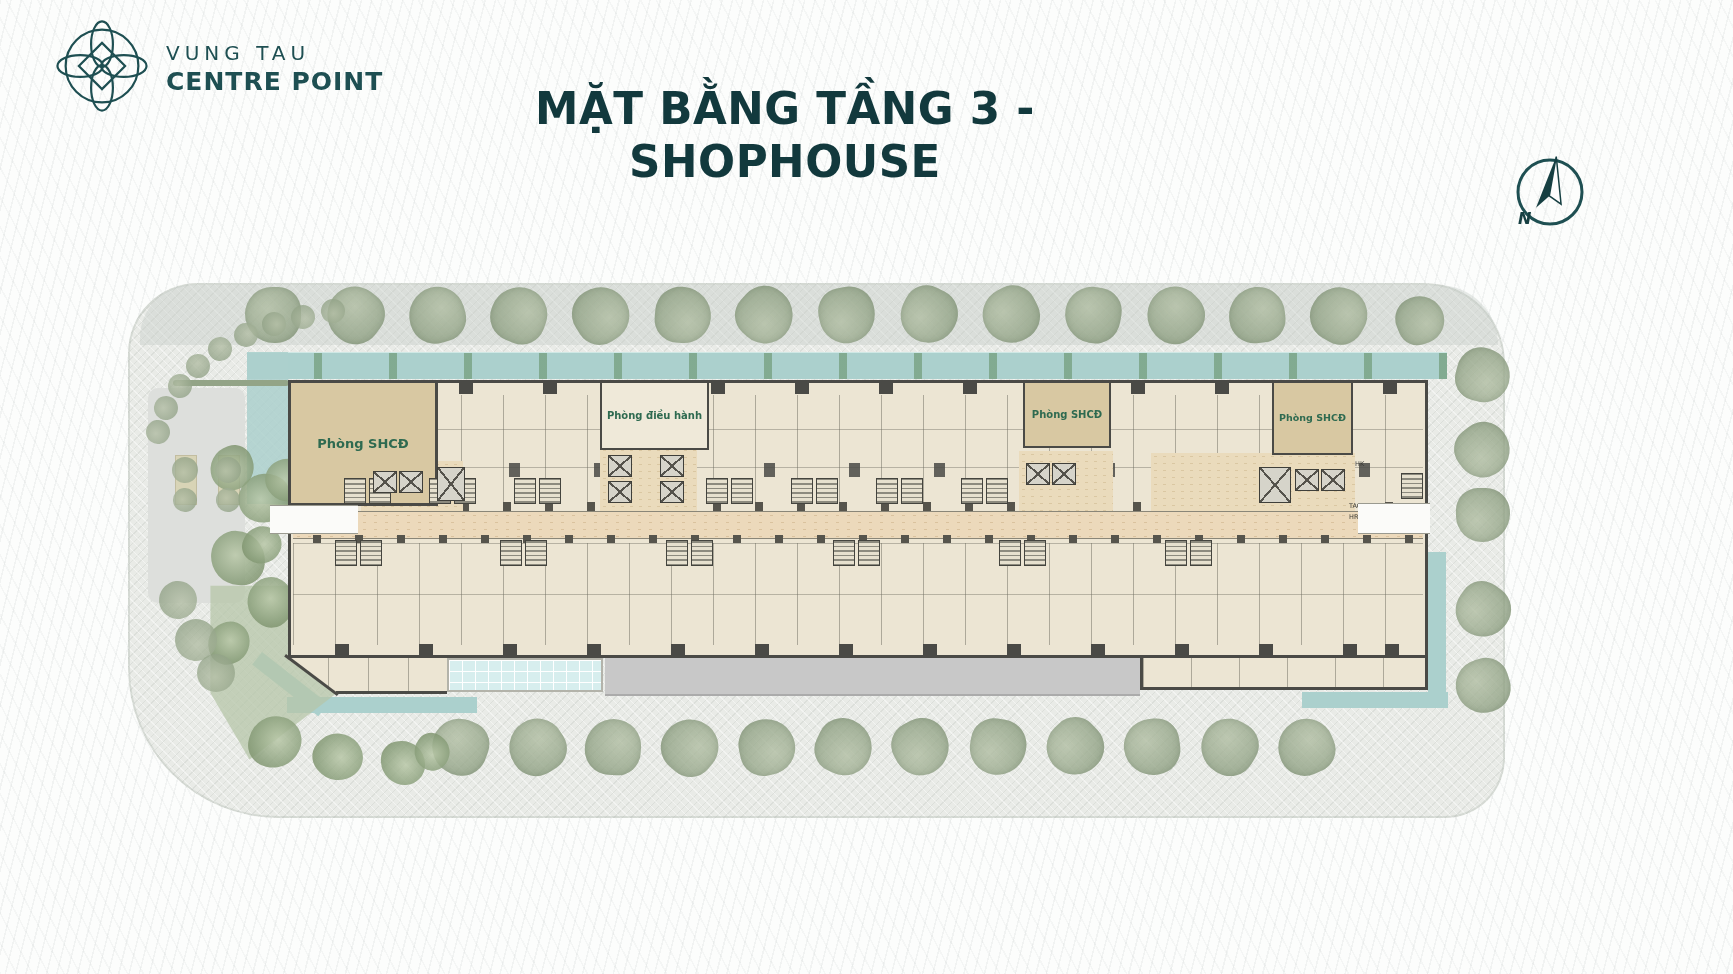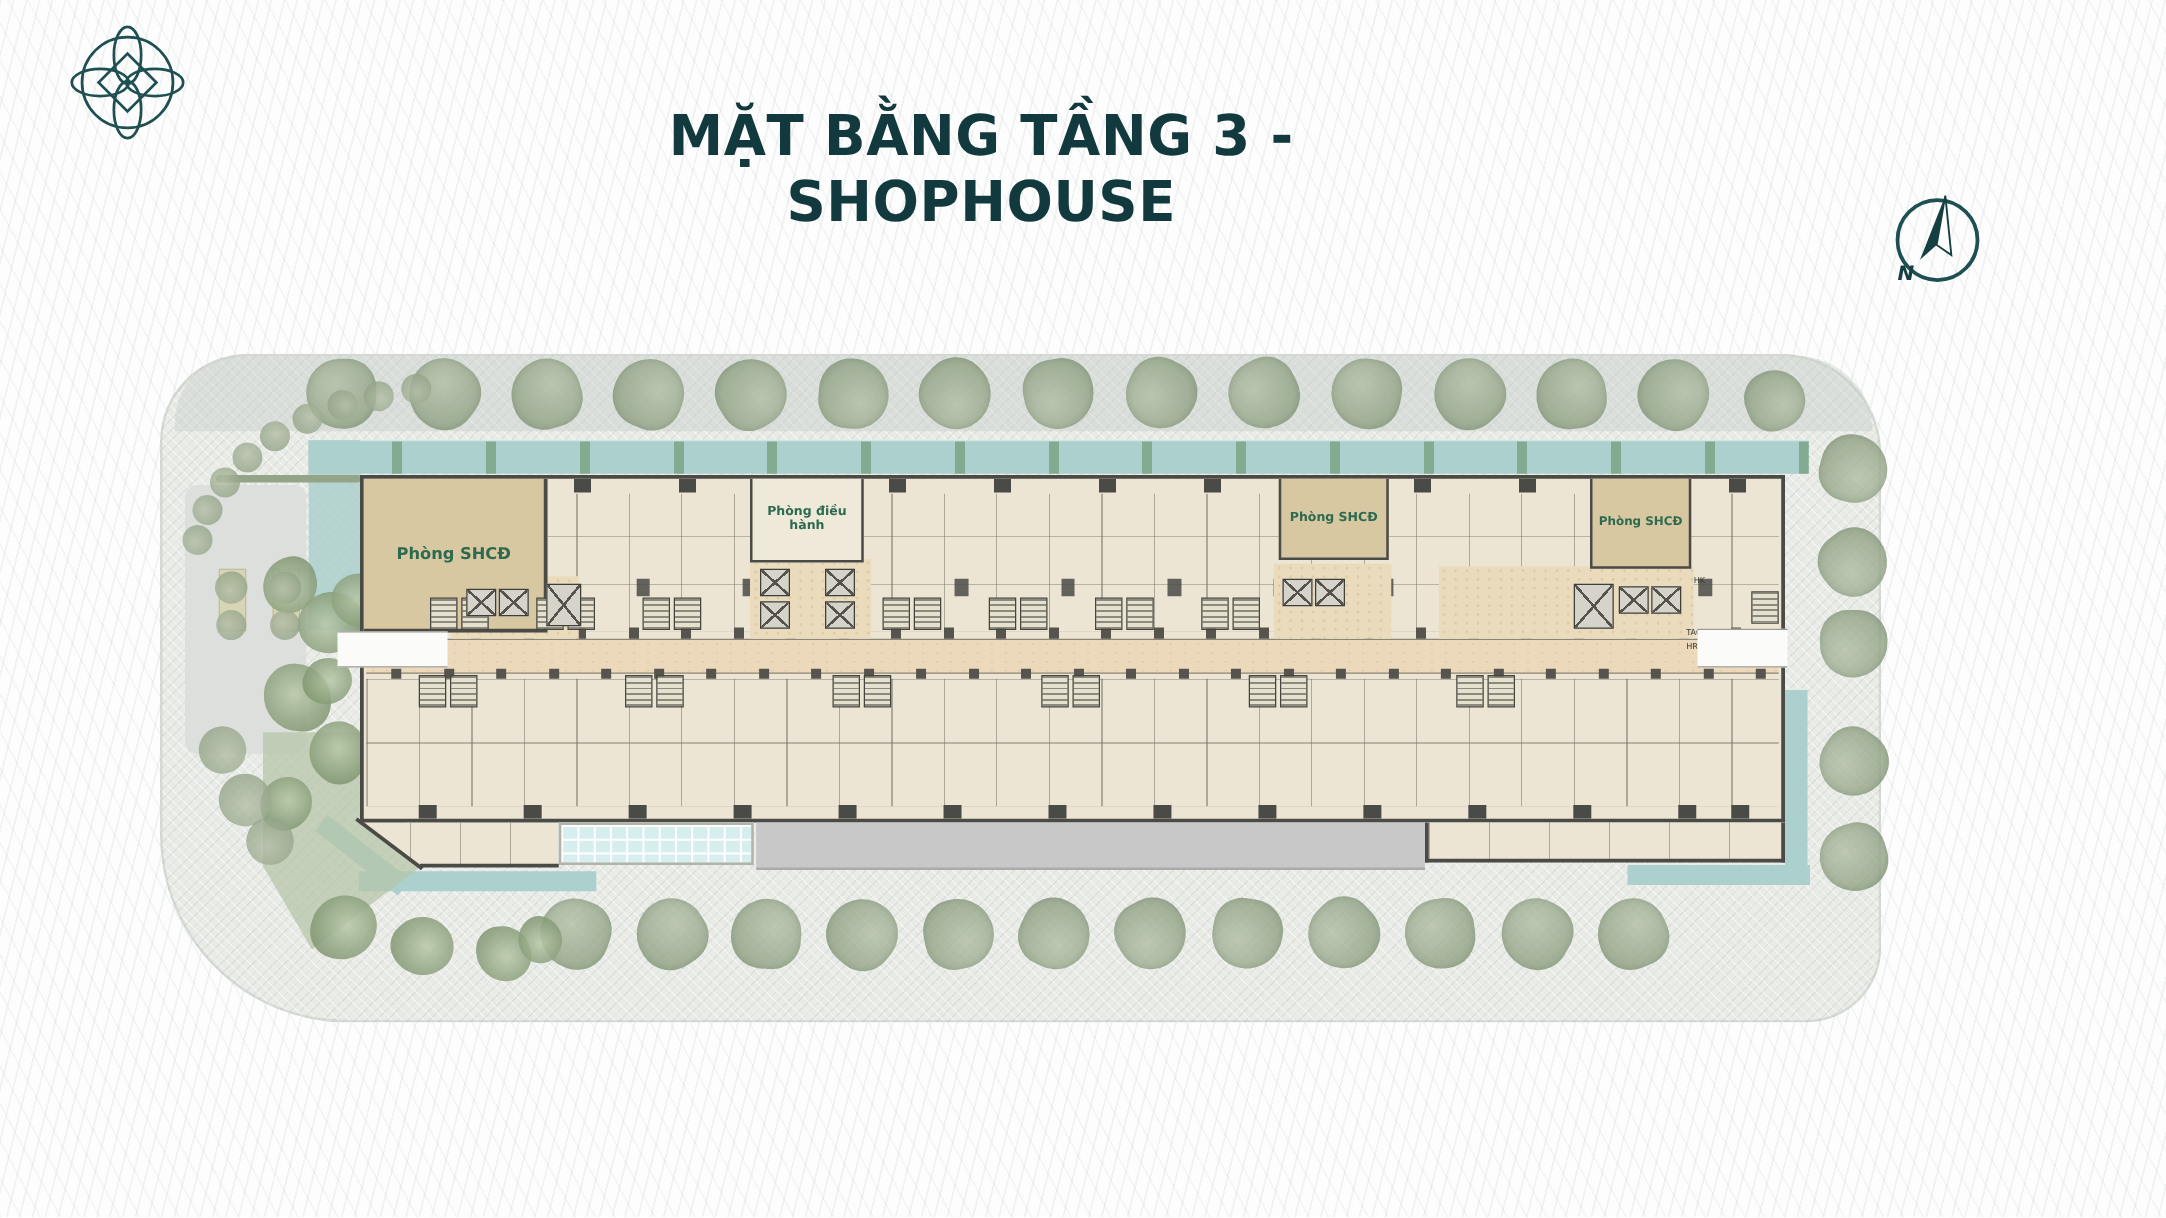--- a/index.html
+++ b/index.html
@@ -102,20 +102,24 @@
     <span>
       <svg width="100" height="104" viewBox="0 0 110 110" fill="none" stroke="#1e4f52" stroke-width="2.4">
         <circle cx="55" cy="55" r="40"></circle>
         <ellipse cx="55" cy="31" rx="12" ry="25"></ellipse>
         <ellipse cx="55" cy="79" rx="12" ry="25"></ellipse>
         <ellipse cx="31" cy="55" rx="25" ry="12"></ellipse>
         <ellipse cx="79" cy="55" rx="25" ry="12"></ellipse>
         <rect x="37" y="37" width="36" height="36" transform="rotate(45 55 55)"></rect>
       </svg>
     </span>
+    <span>
+      <div class="brand1">VUNG TAU</div>
+      <div class="brand2">CENTRE POINT</div>
+    </span>
   </div>
 
   <h1 class="title">MẶT BẰNG TẦNG 3 - SHOPHOUSE</h1>
 
   <div class="compass">
     <svg width="76" height="76" viewBox="0 0 76 76">
       <circle cx="38" cy="40" r="32" fill="none" stroke="#1e4f52" stroke-width="3"></circle>
       <g transform="rotate(10 38 40)">
         <polygon points="38,4 27,58 38,44" fill="#163f42"></polygon>
         <polygon points="38,4 51,50 38,44" fill="#fdfdfd" stroke="#163f42" stroke-width="1.5"></polygon>
@@ -152,21 +156,21 @@
       <div class="piers-bot"></div>
 
       <div class="core" style="left:70px;top:78px;width:102px;height:50px;"></div>
       <div class="core" style="left:309px;top:64px;width:97px;height:64px;"></div>
       <div class="core" style="left:728px;top:68px;width:94px;height:60px;"></div>
       <div class="core" style="left:860px;top:70px;width:204px;height:58px;"></div>
 
       <div class="room" style="left:-3px;top:-3px;width:150px;height:126px;background:#d8c8a2;border-width:3px;">
         <span class="room-label" style="font-size:13px;">Phòng SHCĐ</span>
       </div>
-      <div class="room" style="left:309px;top:-3px;width:91px;height:70px;background:#efe9d9;">
+      <div class="room" style="left:309px;top:-3px;width:109px;height:70px;background:#efe9d9;">
         <span class="room-label" style="font-size:10px;">Phòng điều hành</span>
       </div>
       <div class="room" style="left:732px;top:-3px;width:88px;height:68px;background:#d8c8a2;">
         <span class="room-label" style="font-size:10px;">Phòng SHCĐ</span>
       </div>
       <div class="room" style="left:981px;top:-3px;width:81px;height:75px;background:#d8c8a2;">
         <span class="room-label" style="font-size:9.5px;">Phòng SHCĐ</span>
       </div>
 
       <span class="svc" style="left:1064px;top:78px;">HK</span>

